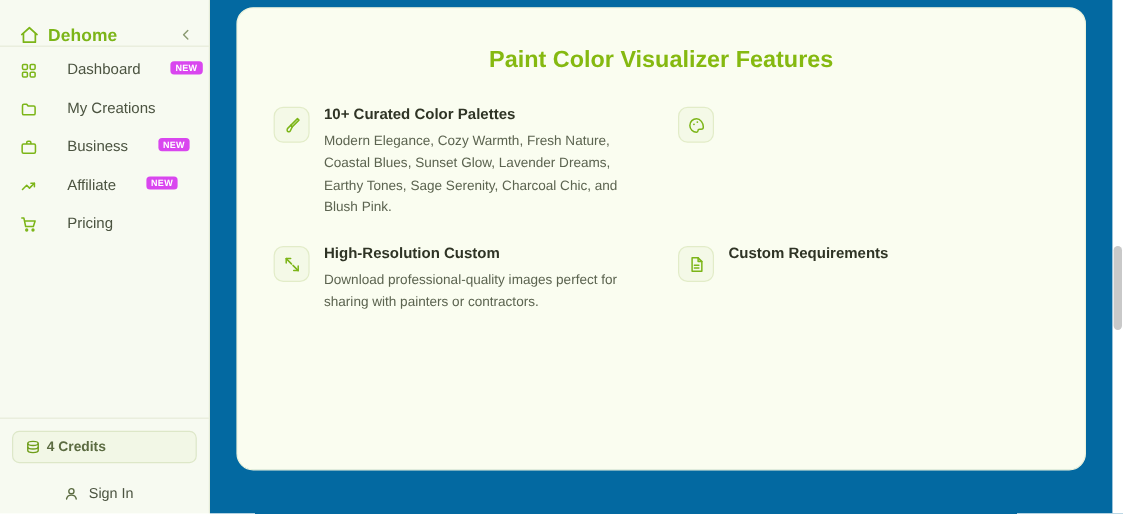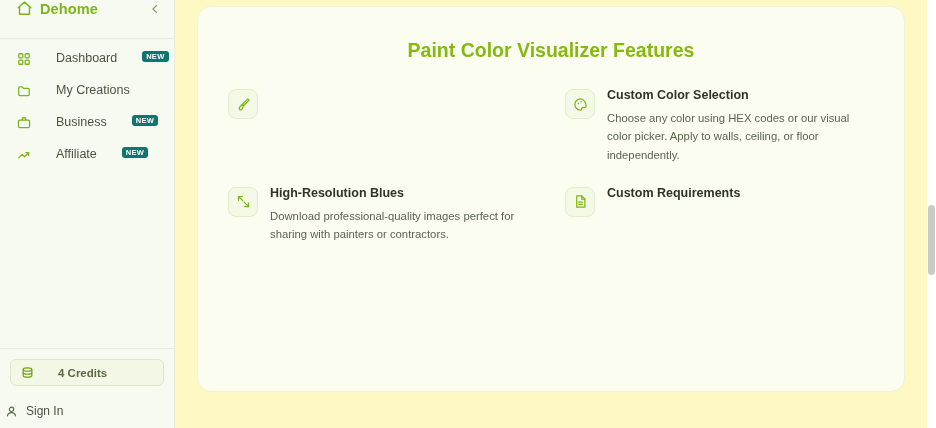--- a/index.html
+++ b/index.html
@@ -23,21 +23,21 @@
     background: #f7faf1;
     border-right: 1px solid #e6ecd9;
     display: flex;
     flex-direction: column;
     position: relative;
     flex: 0 0 175px;
   }
   .sidebar-header {
     height: 39px;
     display: flex;
-    align-items: flex-start;
+    align-items: flex-end;
     padding: 0 10px 0 16px;
     border-bottom: 1px solid #e6ecd9;
     gap: 8px;
   }
   .brand {
     display: flex;
     align-items: center;
     gap: 7px;
     flex: 1;
   }
@@ -75,64 +75,65 @@
     flex: 0 0 15px;
   }
   .nav-label {
     font-size: 12.5px;
     color: #4b5340;
   }
   .badge-new {
     font-size: 7.5px;
     font-weight: bold;
     color: #ffffff;
-    background: #0f766e;
+    background: #d946ef;
     border-radius: 3px;
     padding: 1.5px 4px 1.5px 4px;
     letter-spacing: .3px;
     line-height: 1;
   }
   .sidebar-spacer { flex: 1; }
   .sidebar-footer {
     border-top: 1px solid #e6ecd9;
     padding: 10px 10px 8px 10px;
   }
   .credits-pill {
     display: flex;
     align-items: center;
-    gap: 24px;
+    gap: 5px;
     border: 1px solid #dde7c8;
     background: #f2f7e6;
     border-radius: 6px;
     height: 27px;
     padding: 0 10px;
     cursor: pointer;
   }
   .credits-label {
     font-size: 11.5px;
     color: #5b6b41;
     font-weight: bold;
   }
   .signin-row {
     display: flex;
     align-items: center;
     gap: 8px;
     padding: 10px 10px 10px 4px;
     cursor: pointer;
+    margin-left: 48px;
   }
   .signin-label {
     font-size: 12px;
     color: #4b5340;
   }
 
   
   .main {
     flex: 1;
     height: 428px;
-    background: #fef9c3;
+    background: #0369a1;
     position: relative;
     overflow: hidden;
   }
   .feature-card {
     position: absolute;
     left: 22px;
     top: 6px;
     width: 708px;
     height: 386px;
     background: #fafdf0;
@@ -265,20 +266,30 @@
         <span class="ico">
           <svg width="14" height="14" viewBox="0 0 24 24" fill="none" stroke="#7cb518" stroke-width="2.2" stroke-linecap="round" stroke-linejoin="round">
             <path d="M3 17l6-6 4 4 7-7"></path>
               <path d="M15 8h5v5"></path>
           </svg>
         </span>
         <span class="nav-label">Affiliate</span>
         <span class="badge-new">NEW</span>
       </div>
 
+      <div class="nav-item">
+        <span class="ico">
+          <svg width="14" height="14" viewBox="0 0 24 24" fill="none" stroke="#7cb518" stroke-width="2.2" stroke-linecap="round" stroke-linejoin="round">
+            <circle cx="9" cy="20" r="1.3"></circle>
+              <circle cx="18" cy="20" r="1.3"></circle>
+            <path d="M2 3h3l2.5 12h11L21 7H6"></path>
+          </svg>
+        </span>
+        <span class="nav-label">Pricing</span>
+      </div>
 
     </div>
 
     <div class="sidebar-spacer"></div>
 
     <div class="sidebar-footer">
       <div class="credits-pill">
         <span class="ico" style="display:flex;align-items:center;justify-content:center;width:13px;height:13px;">
           <svg width="13" height="13" viewBox="0 0 24 24" fill="none" stroke="#6f9d1a" stroke-width="2.2">
             <ellipse cx="12" cy="6.5" rx="8" ry="3.2"></ellipse>
@@ -309,49 +320,49 @@
 
       <div class="grid">
 
         <div class="feature">
           <div class="feature-ico">
             <svg width="15" height="15" viewBox="0 0 24 24" fill="none" stroke="#7cb518" stroke-width="2" stroke-linecap="round" stroke-linejoin="round">
               <path d="M19 3l2 2-9 9-2-2z"></path>
                 <path d="M10 12l-4 4c-1 1-1 3 0 4 1.2 1 3 .6 3.6-.8L12 14z"></path>
             </svg>
           </div>
+          <div class="feature-text">
+            <div class="feature-title">10+ Curated Color Palettes</div>
+            <div class="feature-desc">Modern Elegance, Cozy Warmth, Fresh Nature, Coastal Blues, Sunset Glow, Lavender Dreams, Earthy Tones, Sage Serenity, Charcoal Chic, and Blush Pink.</div>
+          </div>
         </div>
 
         <div class="feature">
           <div class="feature-ico">
             <svg width="15" height="15" viewBox="0 0 24 24" fill="none" stroke="#7cb518" stroke-width="2" stroke-linecap="round" stroke-linejoin="round">
               <path d="M12 3a9 9 0 1 0 0 18c1.1 0 1.8-.9 1.8-1.8 0-1.5 1-2.2 2.2-2.2H18a3 3 0 0 0 3-3c0-5-4-11-9-11z"></path>
               <circle cx="8.5" cy="10.5" r="1.2" fill="#7cb518" stroke="none"></circle>
               <circle cx="13" cy="7.5" r="1.2" fill="#7cb518" stroke="none"></circle>
             </svg>
-          </div>
-          <div class="feature-text">
-            <div class="feature-title">Custom Color Selection</div>
-            <div class="feature-desc">Choose any color using HEX codes or our visual color picker. Apply to walls, ceiling, or floor independently.</div>
           </div>
         </div>
 
 
 
         <div class="feature">
           <div class="feature-ico">
             <svg width="15" height="15" viewBox="0 0 24 24" fill="none" stroke="#7cb518" stroke-width="2" stroke-linecap="round" stroke-linejoin="round">
               <path d="M4 10V4h6"></path>
                 <path d="M20 14v6h-6"></path>
                 <path d="M4 4l7 7"></path>
                 <path d="M20 20l-7-7"></path>
             </svg>
           </div>
           <div class="feature-text">
-            <div class="feature-title">High-Resolution Blues</div>
+            <div class="feature-title">High-Resolution Custom</div>
             <div class="feature-desc">Download professional-quality images perfect for sharing with painters or contractors.</div>
           </div>
         </div>
 
         <div class="feature">
           <div class="feature-ico">
             <svg width="15" height="15" viewBox="0 0 24 24" fill="none" stroke="#7cb518" stroke-width="2" stroke-linecap="round" stroke-linejoin="round">
               <path d="M6 3h8l5 5v13H6z"></path>
                 <path d="M14 3v5h5"></path>
                 <path d="M9 13h6"></path>

